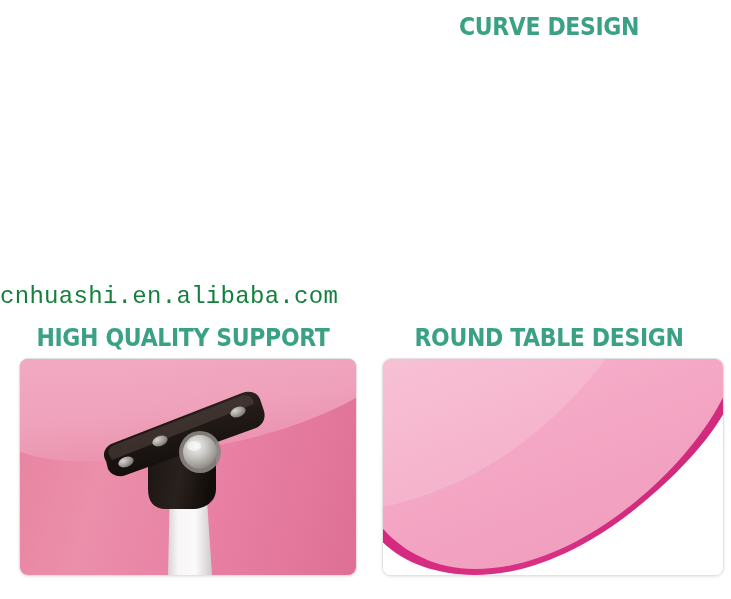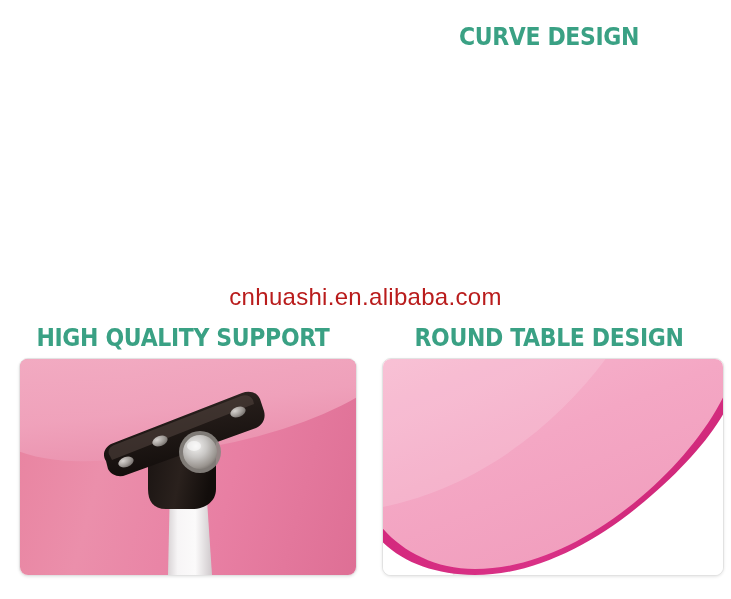--- a/index.html
+++ b/index.html
@@ -42,21 +42,21 @@
     position: absolute;
     background: #ffffff;
     border: 1px solid #e2e2e2;
     border-radius: 9px;
     box-shadow: 0 1px 3px rgba(0,0,0,0.10);
     overflow: hidden;
   }
 
   
   #cell-phone-stand   { left: 4px;   top: 6px;   width: 358px; height: 286px; }
-  #cell-curve         { left: 370px; top: 16px;   width: 358px; height: 286px; }
+  #cell-curve         { left: 370px; top: 6px;   width: 358px; height: 286px; }
   #cell-support       { left: 4px;   top: 318px; width: 358px; height: 276px; }
   #cell-round-table   { left: 370px; top: 318px; width: 358px; height: 276px; }
 
   #cell-phone-stand .cell-title,
   #cell-curve .cell-title { margin-top: 6px; }
   #cell-support .cell-title,
   #cell-round-table .cell-title { margin-top: 5px; }
 
   #panel-phone-stand  { left: 15px;  top: 41px;  width: 336px; height: 218px; }
   #panel-support      { left: 15px;  top: 40px;  width: 336px; height: 216px; }
@@ -145,25 +145,24 @@
   
   .rt-stage { position: absolute; inset: 0; background: #ffffff; overflow: hidden; }
   .rt-svg { position: absolute; left: 0; top: 0; }
 
   
   .watermark {
     position: absolute;
     left: 0;
     top: 283px;
     width: 731px;
-    text-align: center;
-    font-family: Liberation Sans, sans-serif;
+    font-family: Liberation Mono, monospace;
     font-size: 24px;
     letter-spacing: 0.3px;
-    color: #b91c1c;
+    color: #15803d;
     user-select: none;
     pointer-events: none;
     z-index: 40;
   }
 </style>
 </head>
 <body>
 
 <div class="feature-grid">
 

